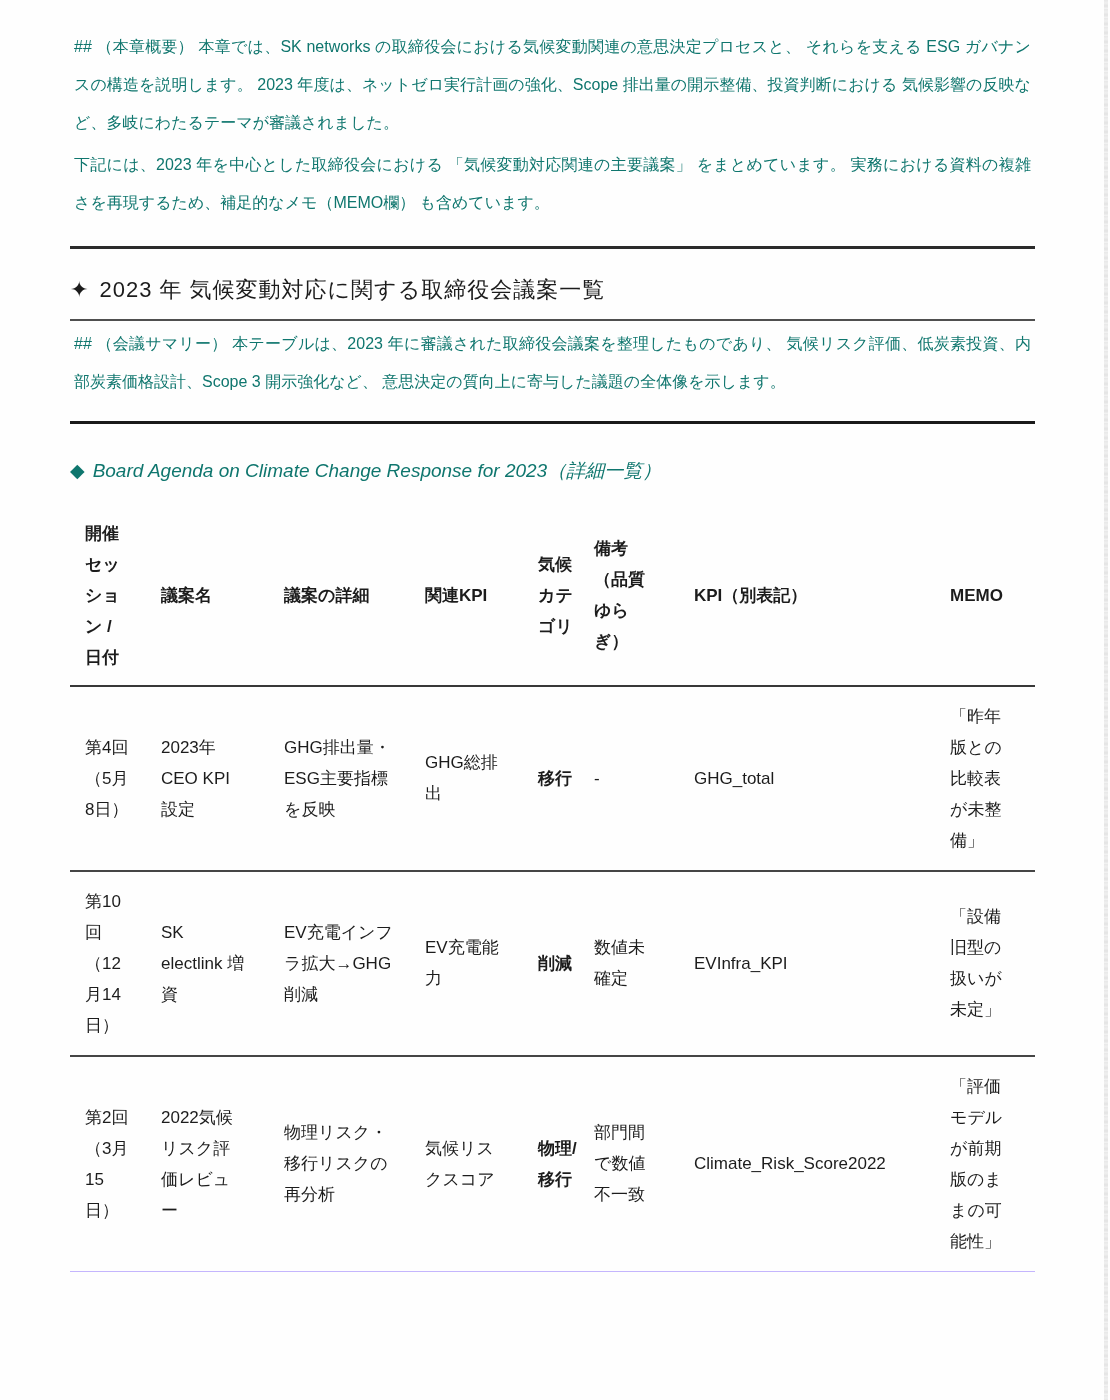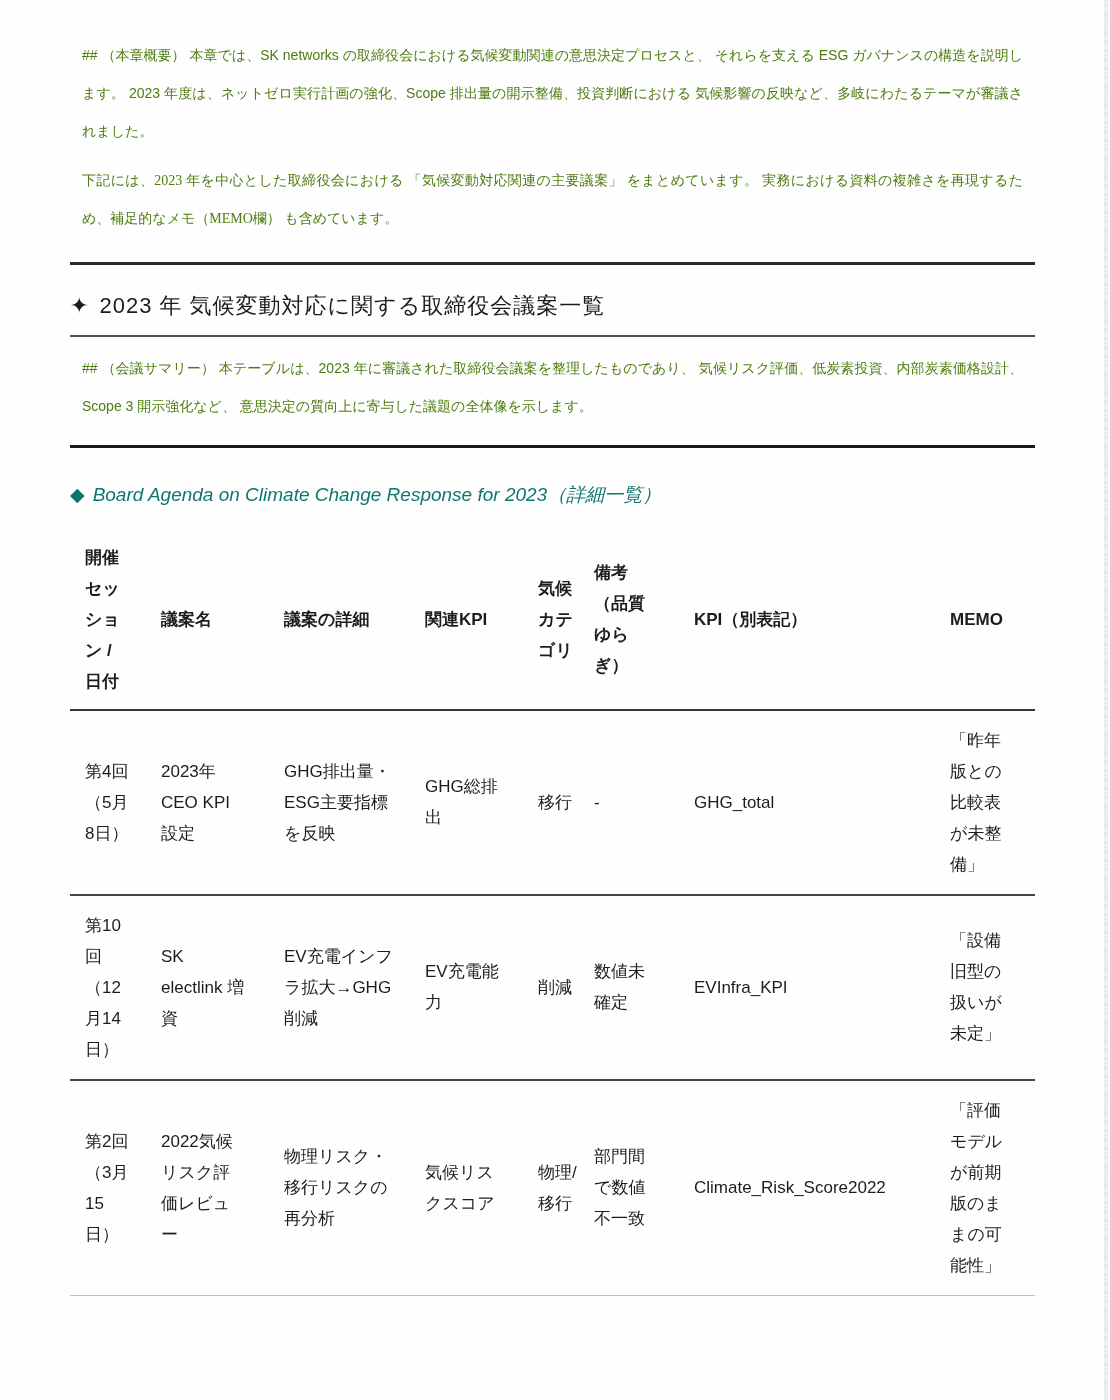--- a/index.html
+++ b/index.html
@@ -19,28 +19,28 @@
     font-size: 40px;
     font-weight: 500;
     letter-spacing: 2px;
     line-height: 1.3;
     margin: 0;
     padding-bottom: 12px;
     border-bottom: 2px solid #4a4a4a;
   }
 
   p.body-text {
-    font-size: 14px;
+    font-size: 16px;
     line-height: 38px;
-    margin: 12px;
-    color: #4d7c0f;
+    margin: 4px;
+    color: #0f766e;
     text-align: justify;
   }
   .para-1 { margin-top: 26px; }
-  .para-2 { margin-top: 12px; font-family: Liberation Serif, serif; }
+  .para-2 { margin-top: 12px; }
 
   .rule-heavy { border: none; border-top: 3px solid #2b2b2b; margin: 24px 0 0 0; }
   .rule-medium { border: none; border-top: 2px solid #4f4f4f; margin: 14px 0 0 0; }
   .rule-dark { border: none; border-top: 3px solid #1a1a1a; margin: 20px 0 0 0; }
 
   .section-heading {
     font-size: 22px;
     font-weight: 500;
     letter-spacing: 1px;
     line-height: 1.35;
@@ -79,21 +79,21 @@
     padding: 14px 0 14px 0;
     border-bottom: 2px solid #454545;
   }
   table.agenda tr.last td { border-bottom: 1px solid #c4b5fd; }
 
   
   .c1 { padding-left: 15px !important; padding-right: 24px !important; }
   .c2 { padding-left: 6px  !important; padding-right: 33px !important; }
   .c3 { padding-left: 6px  !important; padding-right: 23px !important; }
   .c4 { padding-left: 2px  !important; padding-right: 28px !important; }
-  .c5 { padding-left: 2px  !important; padding-right: 6px  !important; }
+  .c5 { padding-left: 2px  !important; padding-right: 6px  !important; font-weight: bold; }
   .c6 { padding-left: 2px  !important; padding-right: 32px !important; }
   .c7 { padding-left: 2px  !important; padding-right: 10px !important; }
   .c8 { padding-left: 5px  !important; padding-right: 25px !important; }
 
   .scan-edge {
     position: absolute;
     top: 0; right: 2px;
     width: 4px; height: 100%;
     background: repeating-linear-gradient(
       to bottom,

